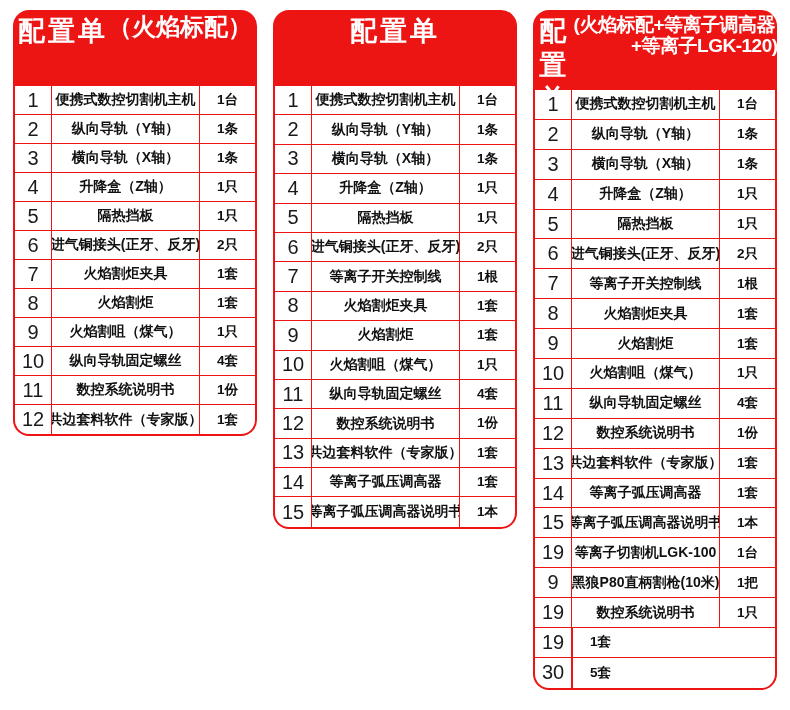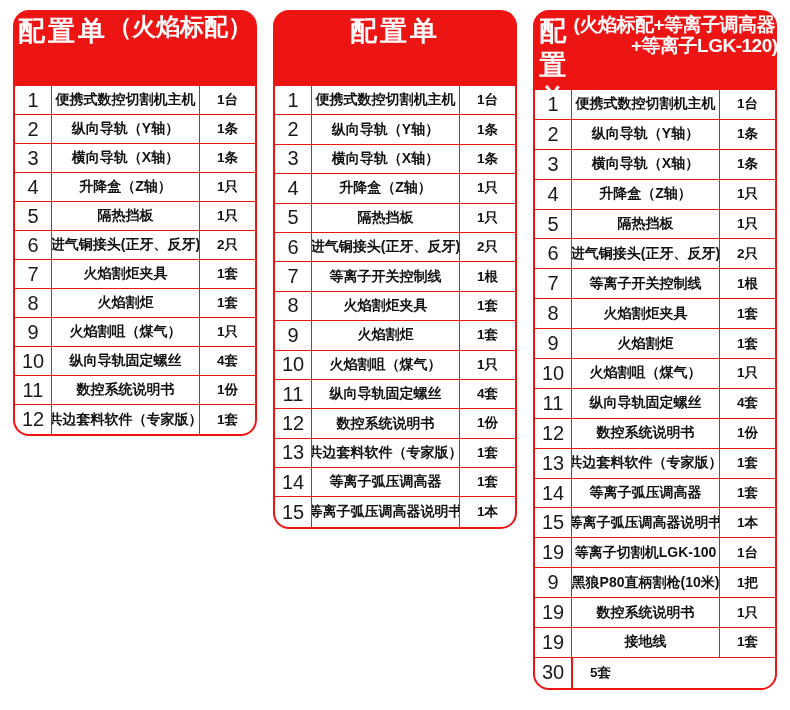--- a/index.html
+++ b/index.html
@@ -347,21 +347,20 @@
           <div class="cell cell-item">黑狼P80直柄割枪(10米)</div>
           <div class="cell cell-qty">1把</div>
         </div>
         <div class="row">
           <div class="cell cell-no">19</div>
           <div class="cell cell-item">数控系统说明书</div>
           <div class="cell cell-qty">1只</div>
         </div>
         <div class="row">
           <div class="cell cell-no">19</div>
-          <div class="cell cell-item">接地线</div>
           <div class="cell cell-qty">1套</div>
         </div>
         <div class="row">
           <div class="cell cell-no">30</div>
           <div class="cell cell-qty">5套</div>
         </div>
       </div>
   </section>
 
 </div>

